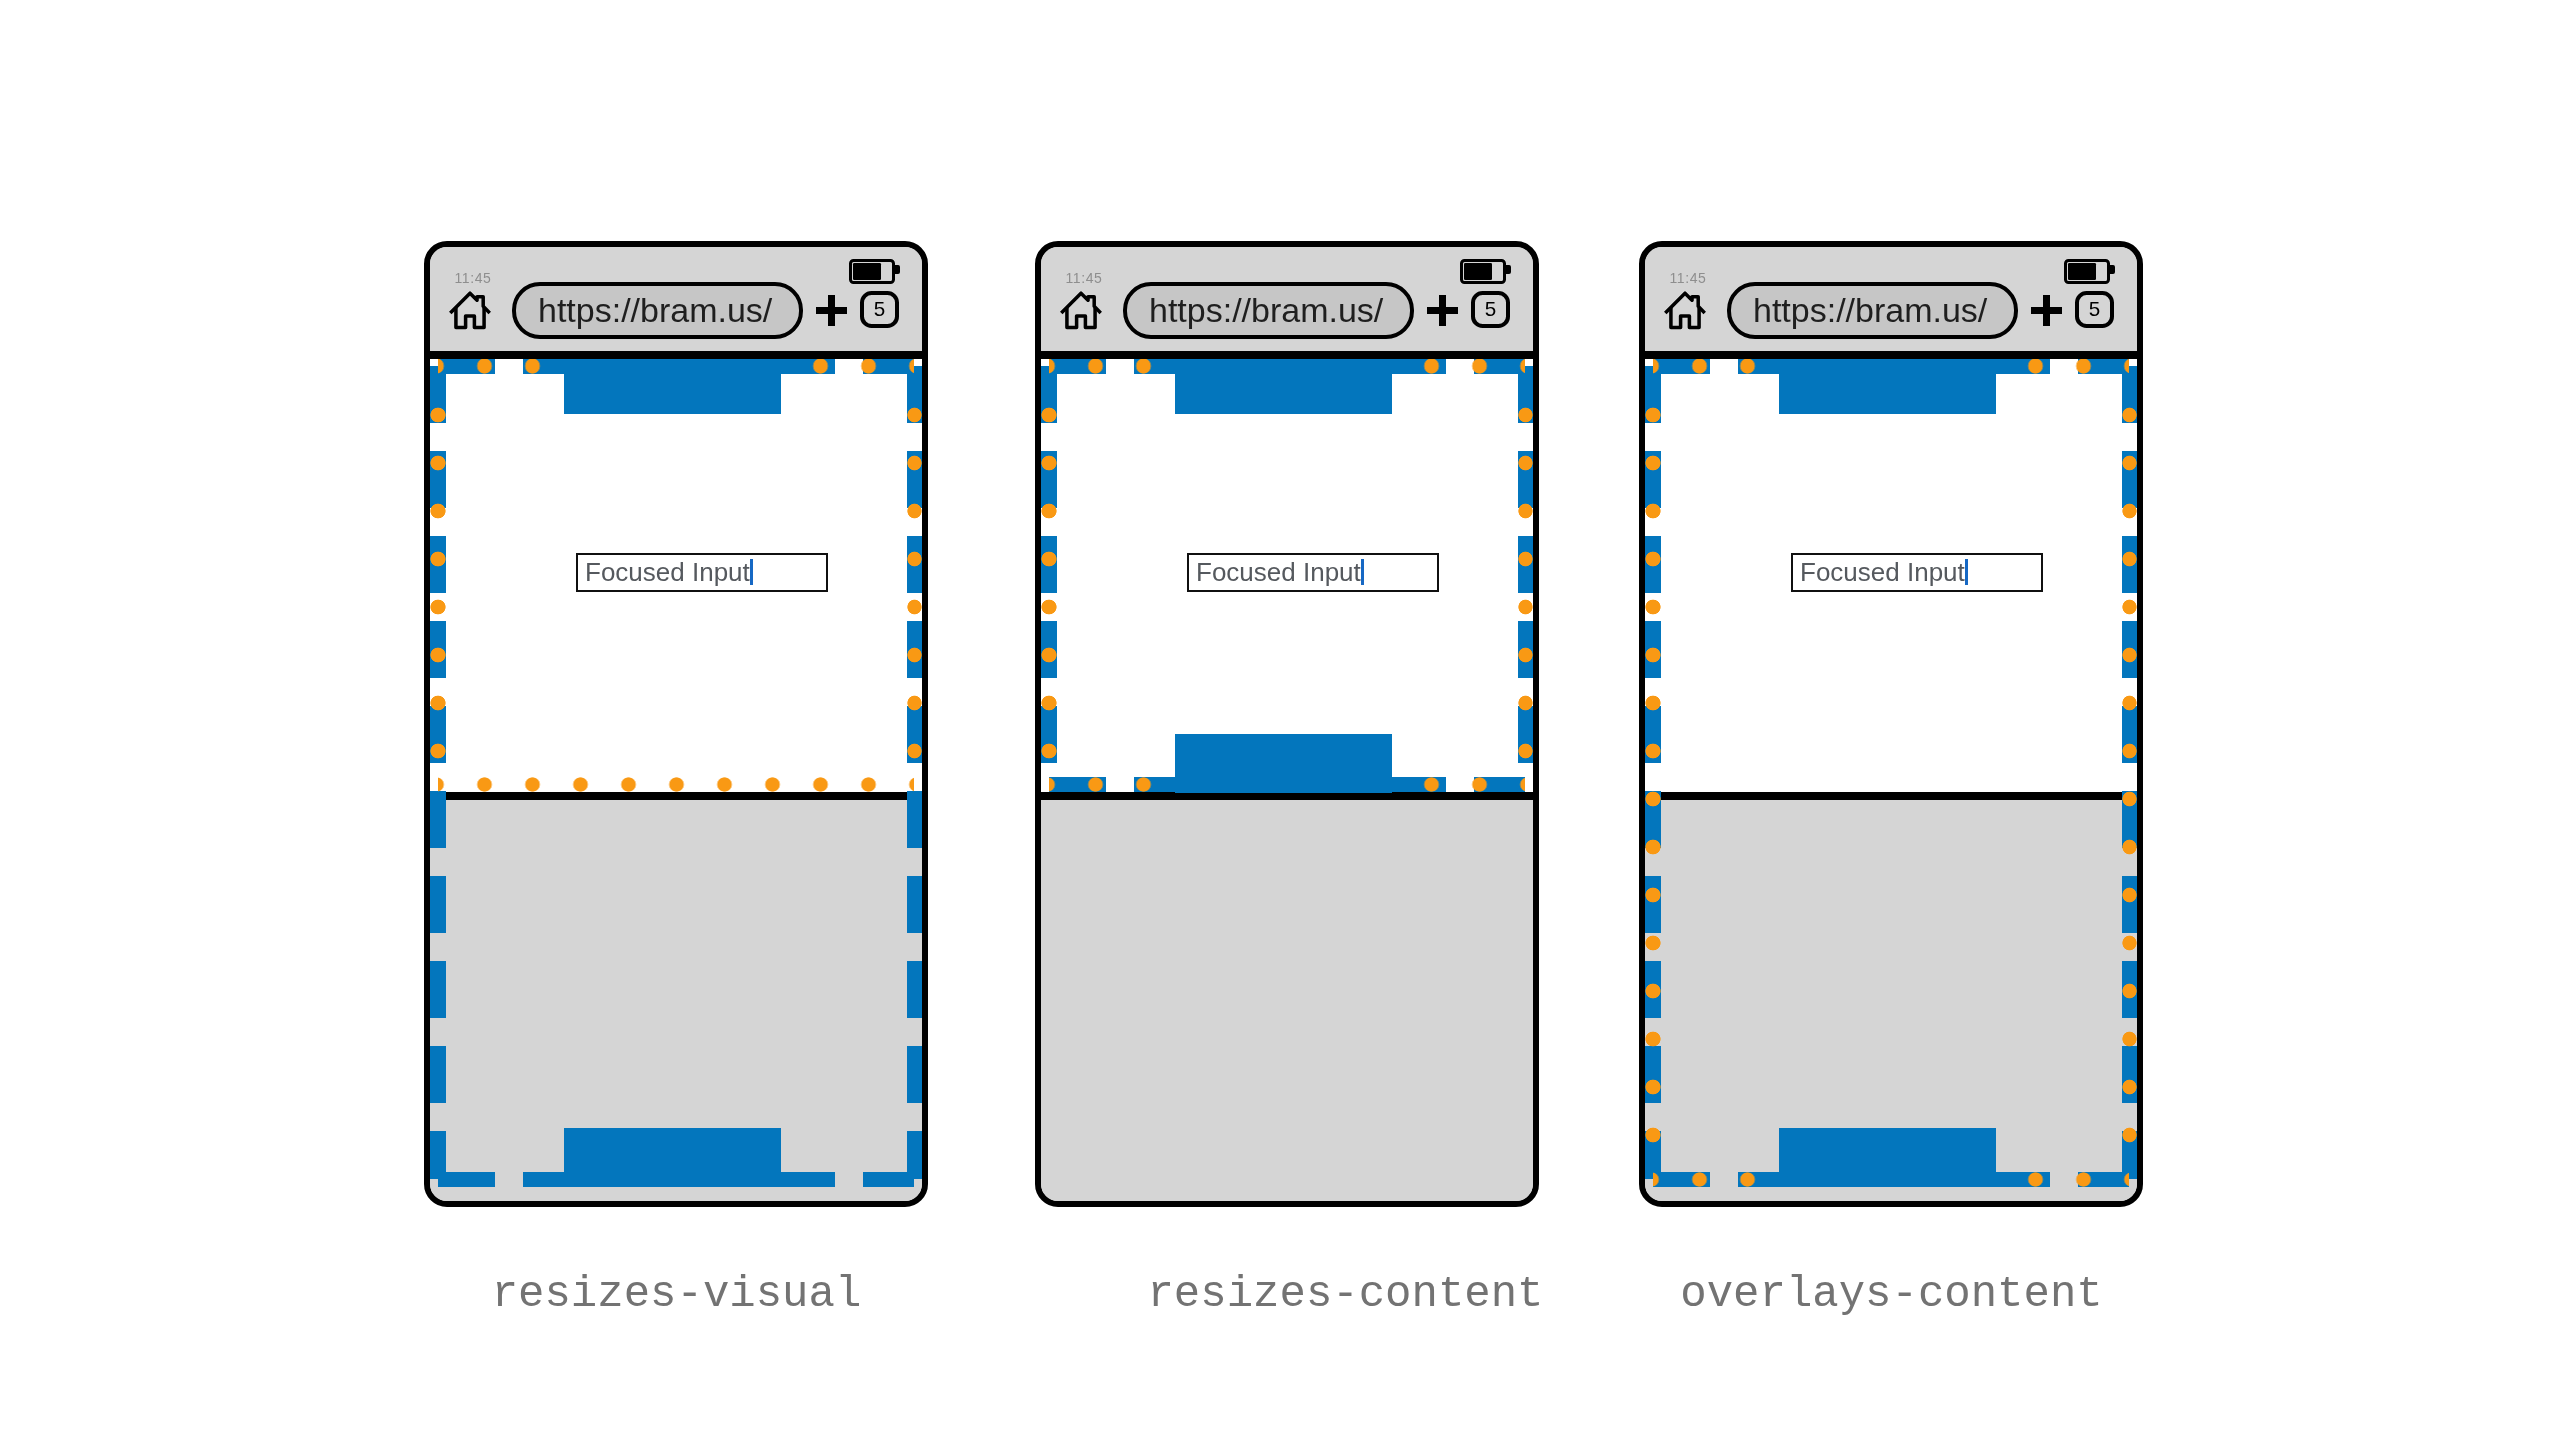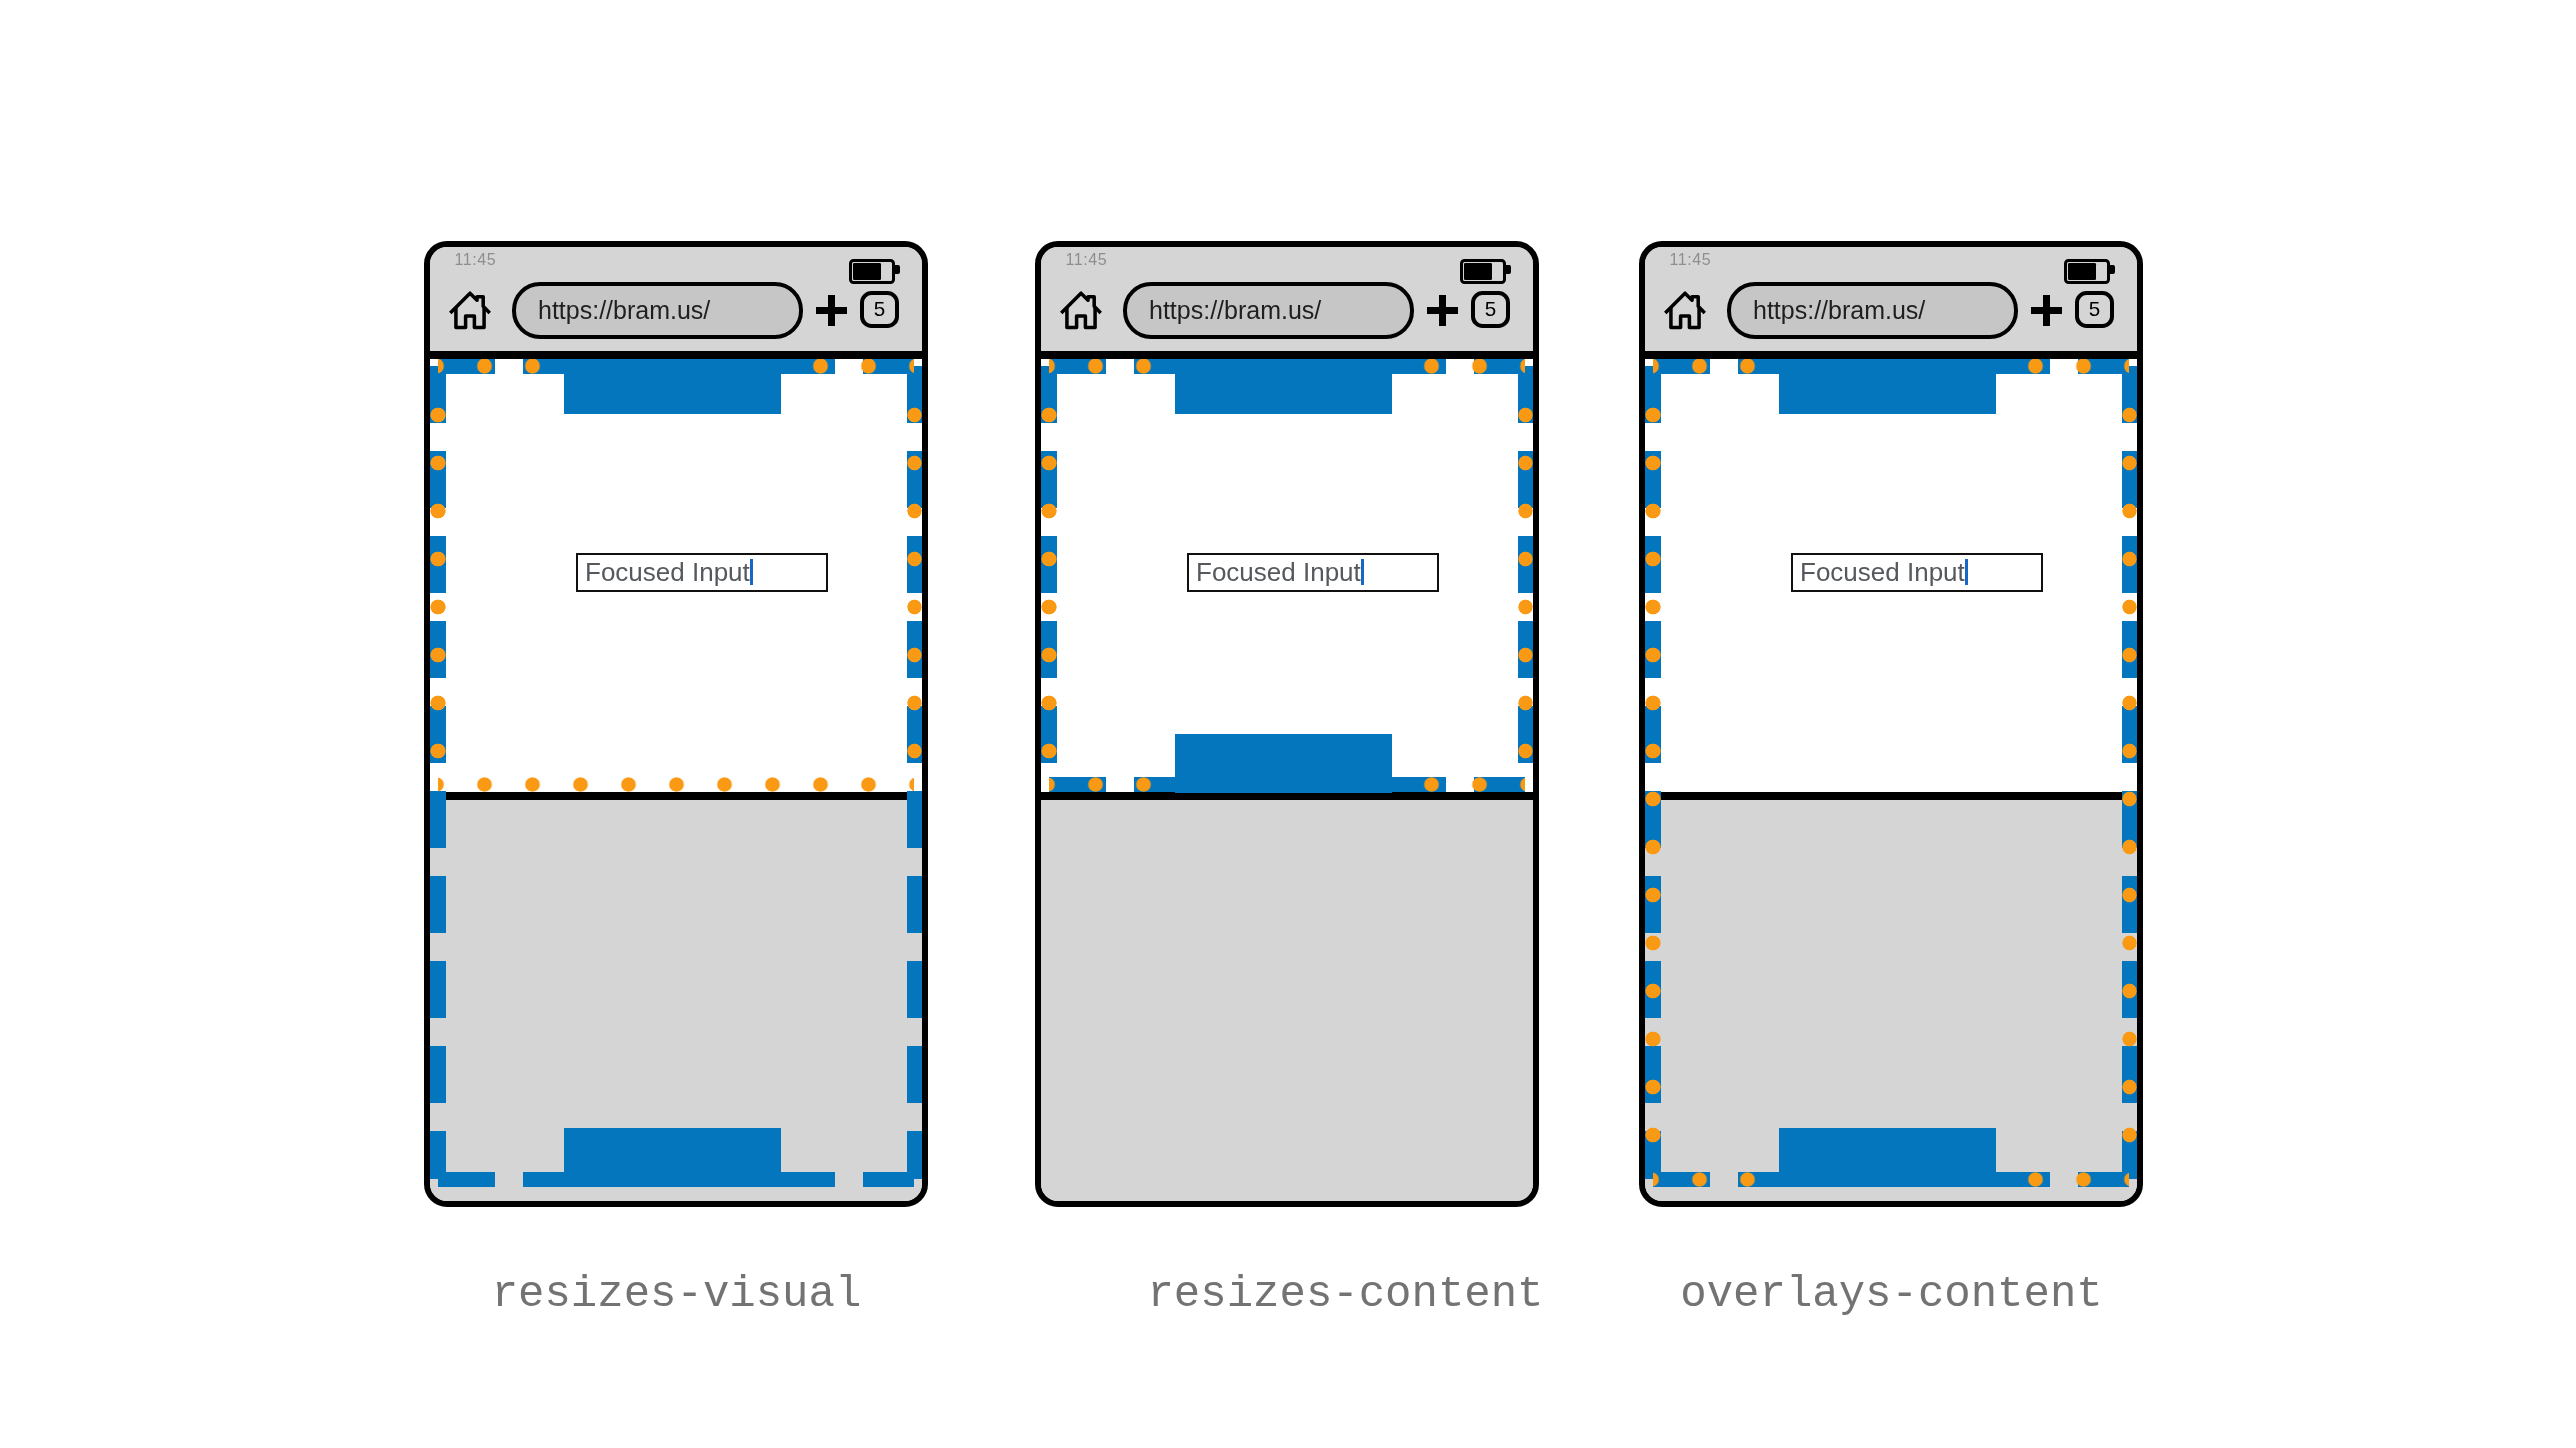--- a/index.html
+++ b/index.html
@@ -15,31 +15,31 @@
   
   .phone{
     position:absolute;top:241px;width:492px;height:954px;
     border:6.4px solid #000;border-radius:23px;background:var(--chrome);
     overflow:hidden;
   }
   .phone-1{left:424px;} .phone-2{left:1035px;} .phone-3{left:1639px;}
 
   
   .chrome{position:absolute;left:0;top:0;width:492px;height:104px;background:var(--chrome);z-index:5;}
-  .time{position:absolute;left:24.5px;top:4px;font-size:16px;color:var(--timecol);letter-spacing:0.6px;}
+  .time{position:absolute;left:24.5px;top:23px;font-size:14px;color:var(--timecol);letter-spacing:0.6px;}
   .battery{position:absolute;right:27px;top:11.6px;width:40px;height:19.3px;border:3.2px solid #000;border-radius:4.5px;}
   .battery::before{content:"";position:absolute;left:1.3px;top:1.3px;bottom:1.3px;width:70%;background:#000;border-radius:1.3px;}
   .battery::after{content:"";position:absolute;right:-7.7px;top:3.9px;width:4.5px;height:9px;background:#000;border-radius:0 1.9px 1.9px 0;}
   .home{position:absolute;left:18px;top:40px;width:44px;height:44px;}
   .home svg{width:44px;height:44px;display:block;}
   .pill{
     position:absolute;left:82px;top:35px;width:291px;height:57px;border-radius:28px;
     background:var(--pill);border:4.5px solid #000;box-sizing:border-box;
   }
-  .pill span{position:absolute;left:22px;top:0;line-height:48px;font-size:25px;color:var(--urlcol);}
+  .pill span{position:absolute;left:22px;top:0;line-height:48px;font-size:34px;color:var(--urlcol);}
   .plus{position:absolute;left:386px;top:48px;width:31px;height:31px;}
   .plus i{position:absolute;background:#000;}
   .plus .h{left:0;top:11.6px;width:31px;height:7.7px;}
   .plus .v{left:11.6px;top:0;width:7.7px;height:31px;}
   .tabbox{
     position:absolute;left:430px;top:44px;width:39px;height:37px;border:4.5px solid #000;
     border-radius:11.6px;box-sizing:border-box;text-align:center;
   }
   .tabbox span{font-size:20.6px;line-height:28px;color:#000;}
   .divider{position:absolute;left:0;top:104px;width:492px;height:7.7px;background:#000;z-index:5;}

